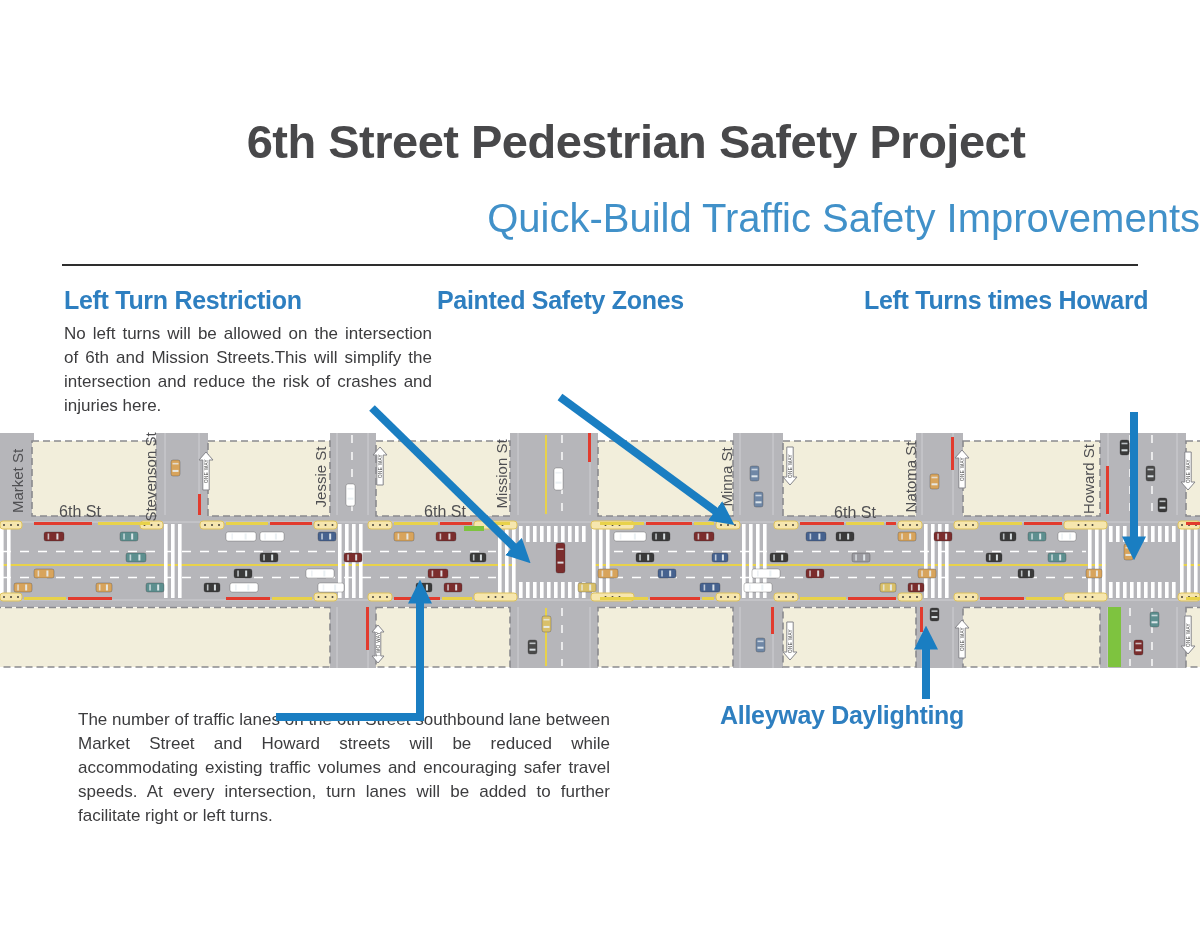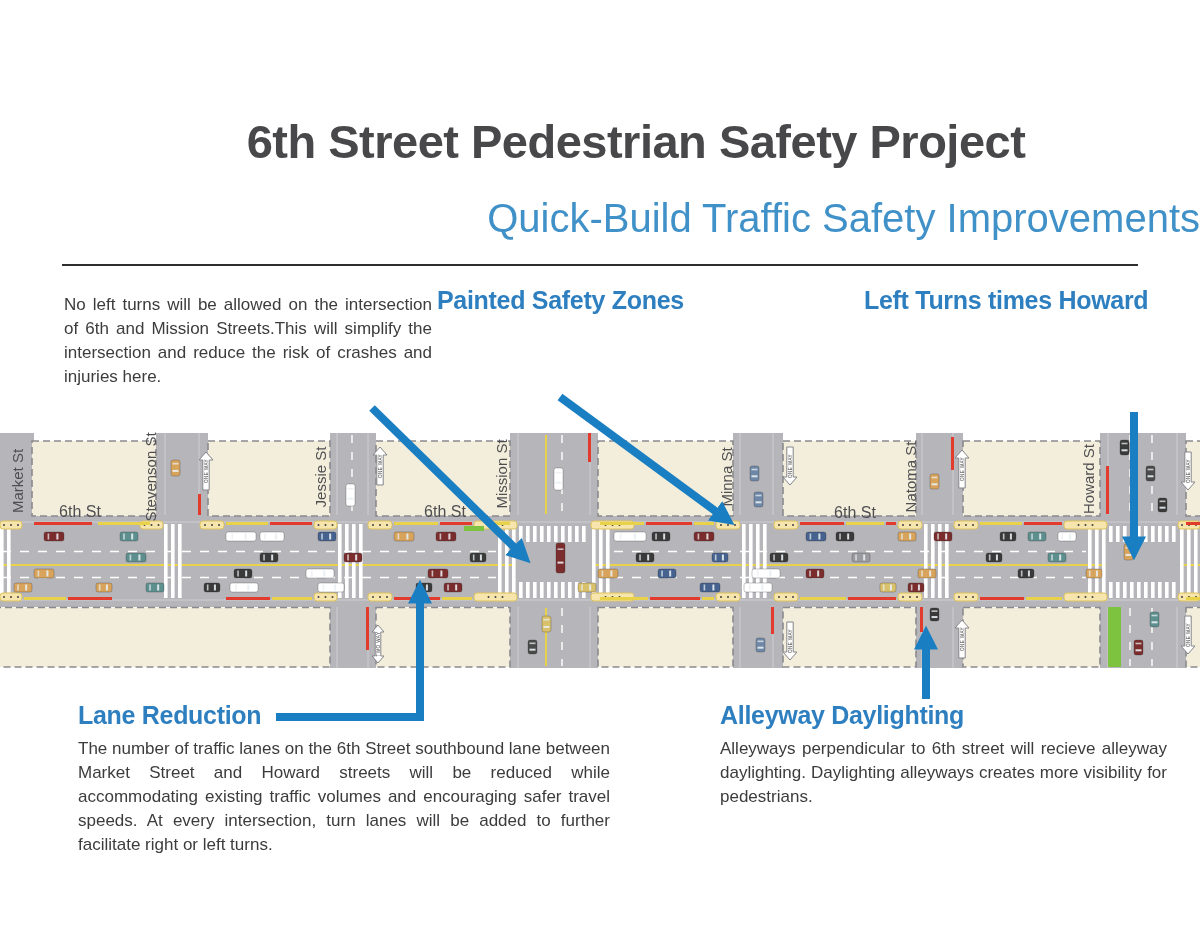--- a/index.html
+++ b/index.html
@@ -555,35 +555,34 @@
       <polygon points="0,19 7,11 3.2,11 3.2,-19 -3.2,-19 -3.2,11 -7,11" fill="#ffffff" stroke="#85858a" stroke-width="1"></polygon>
       <text x="0" y="0" dy="1.6" transform="rotate(-90)" text-anchor="middle" font-size="4.6" fill="#4a4a4a" letter-spacing="0.4" font-family="&quot;Liberation Sans&quot;,sans-serif">ONE WAY</text>
     </g>
   </svg>
 
 <div class="page-title">6th Street Pedestrian Safety Project</div>
 <div class="page-subtitle">Quick-Build Traffic Safety Improvements</div>
 <div class="divider"></div>
 
 <div class="section" id="sec-ltr">
+  <h2>Left Turn Restriction</h2>
   <p>No left turns will be allowed on the intersection of 6th and Mission Streets.This will simplify the intersection and reduce the risk of crashes and injuries here.</p>
 </div>
 <div class="section" id="sec-psz">
   <h2>Painted Safety Zones</h2>
 </div>
 <div class="section" id="sec-lth">
   <h2>Left Turns times Howard</h2>
 </div>
 <div class="section" id="sec-lr">
-  <h2>Lane Reduction</h2>
   <p>The number of traffic lanes on the 6th Street southbound lane between Market Street and Howard streets will be reduced while accommodating existing traffic volumes and encouraging safer travel speeds. At every intersection, turn lanes will be added to further facilitate right or left turns.</p>
 </div>
 <div class="section" id="sec-ad">
   <h2>Alleyway Daylighting</h2>
-  <p>Alleyways perpendicular to 6th street will recieve alleyway daylighting. Daylighting alleyways creates more visibility for pedestrians.</p>
 </div>
 
 <svg id="arrows-svg" class="layer" width="1200" height="927" viewBox="0 0 1200 927">
   <defs>
     <marker id="ah" viewBox="0 0 10 10" refX="1.5" refY="5" markerWidth="3" markerHeight="3" orient="auto">
       <path id="ah-path" d="M0,0 L10,5 L0,10 Z" fill="#1a7ec2"></path>
     </marker>
   </defs>
 <polyline points="372,408 516,549" fill="none" stroke="#1a7ec2" stroke-width="8" stroke-linejoin="miter" marker-end="url(#ah)"></polyline>
     <polyline points="560,397 718,513" fill="none" stroke="#1a7ec2" stroke-width="8" stroke-linejoin="miter" marker-end="url(#ah)"></polyline>

